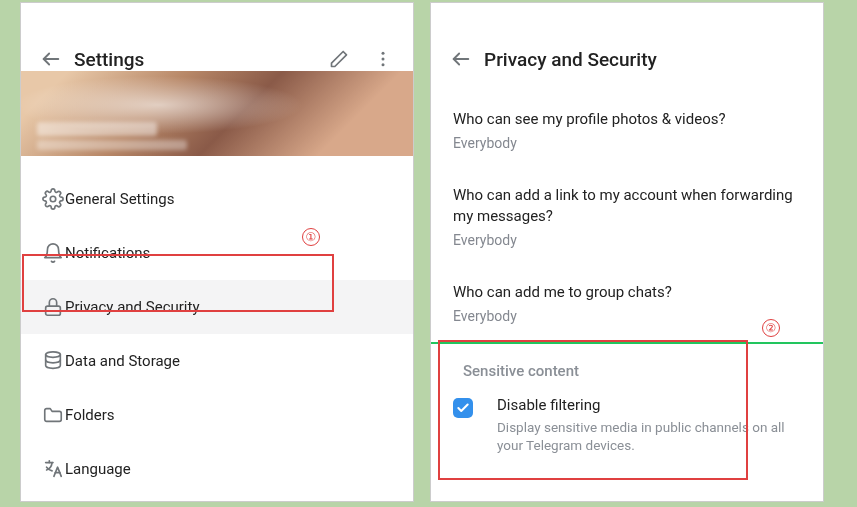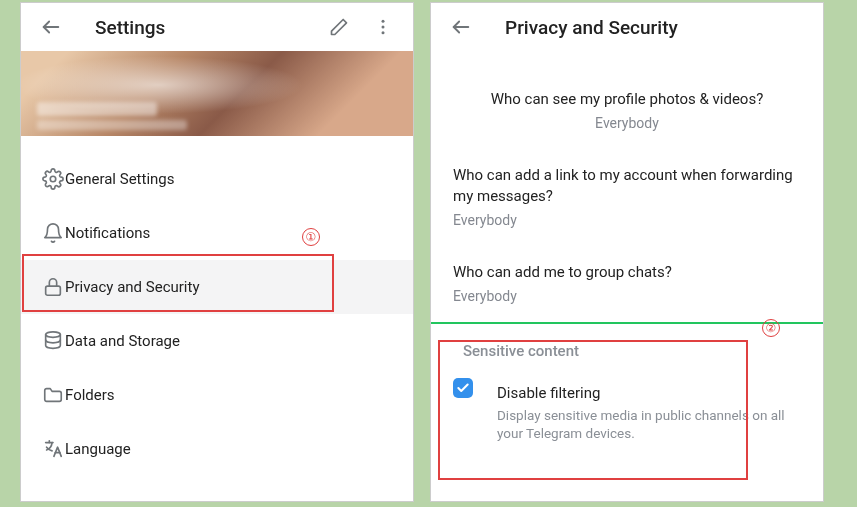--- a/index.html
+++ b/index.html
@@ -18,25 +18,25 @@
   .panel {
     position: absolute;
     background: #fff;
     border: 1px solid #ccc;
     overflow: hidden;
   }
   .panel-left { left: 20px; top: 2px; width: 394px; height: 500px; }
   .panel-right { left: 430px; top: 2px; width: 394px; height: 500px; }
 
   .header {
-    height: 48px;
+    height: 68px;
     display: flex;
-    align-items: center;
+    align-items: flex-end;
     padding: 0 18px;
-    gap: 32px;
+    gap: 11px;
   }
   .header-title { font-size: 19px; font-weight: 500; color: #222; flex: 1; }
   .icon-btn { width: 24px; height: 24px; display: flex; align-items: center; justify-content: center; color: #707579; cursor: pointer; }
   .header-actions { display: flex; gap: 20px; align-items: center; }
 
   .profile-bg {
     height: 85px;
     background: linear-gradient(135deg,#e8c8a8 10%,#b88868 35%,#8a5a48 55%,#d8a88a 80%);
     position: relative;
     filter: blur(0.5px);
@@ -70,21 +70,21 @@
   .priv-value { font-size: 14px; color: #848890; }
 
   .section-header { padding: 18px 32px 6px; font-size: 15px; color: #8a8f96; font-weight: 500; }
 
   .check-row { padding: 10px 22px 22px; display:flex; gap: 24px; align-items:flex-start; cursor:pointer; }
   .checkbox {
     width: 20px; height: 20px; border-radius: 5px; background:#3390ec;
     display:flex; align-items:center; justify-content:center; flex-shrink:0;
     margin-top:2px;
   }
-  .check-title { font-size:15px; color:#222; margin-bottom:4px;margin-top:8px; }
+  .check-title { font-size:15px; color:#222; margin-bottom:4px; }
   .check-desc { font-size:13.5px; color:#8a8f96; line-height:1.35; }
 
   .annot {
     position:absolute;
     color:#e04040;
     font-family: Arial, sans-serif;
     pointer-events:none;
   }
   .annot-box { border:2px solid #e04040; position:absolute; pointer-events:none; }
   .circ-num {
@@ -203,21 +203,21 @@
       <svg width="22" height="22" viewBox="0 0 24 24" fill="none" stroke="currentColor" stroke-width="2" stroke-linecap="round" stroke-linejoin="round">
           <line x1="20" y1="12" x2="4" y2="12"></line>
           <polyline points="10 18 4 12 10 6"></polyline>
         </svg>
     </div>
     <div class="header-title">Privacy and Security</div>
   </div>
 
   <div style="height:22px"></div>
 
-  <div class="priv-block" style="border-bottom:none;text-align:center;">
+  <div class="priv-block" style="border-bottom:none;">
     <div class="priv-title">Who can see my profile photos &amp; videos?</div>
     <div class="priv-value">Everybody</div>
   </div>
 
   <div class="priv-block" style="border-bottom:none;">
     <div class="priv-title">Who can add a link to my account when forwarding my messages?</div>
     <div class="priv-value">Everybody</div>
   </div>
 
   <div class="priv-block">

